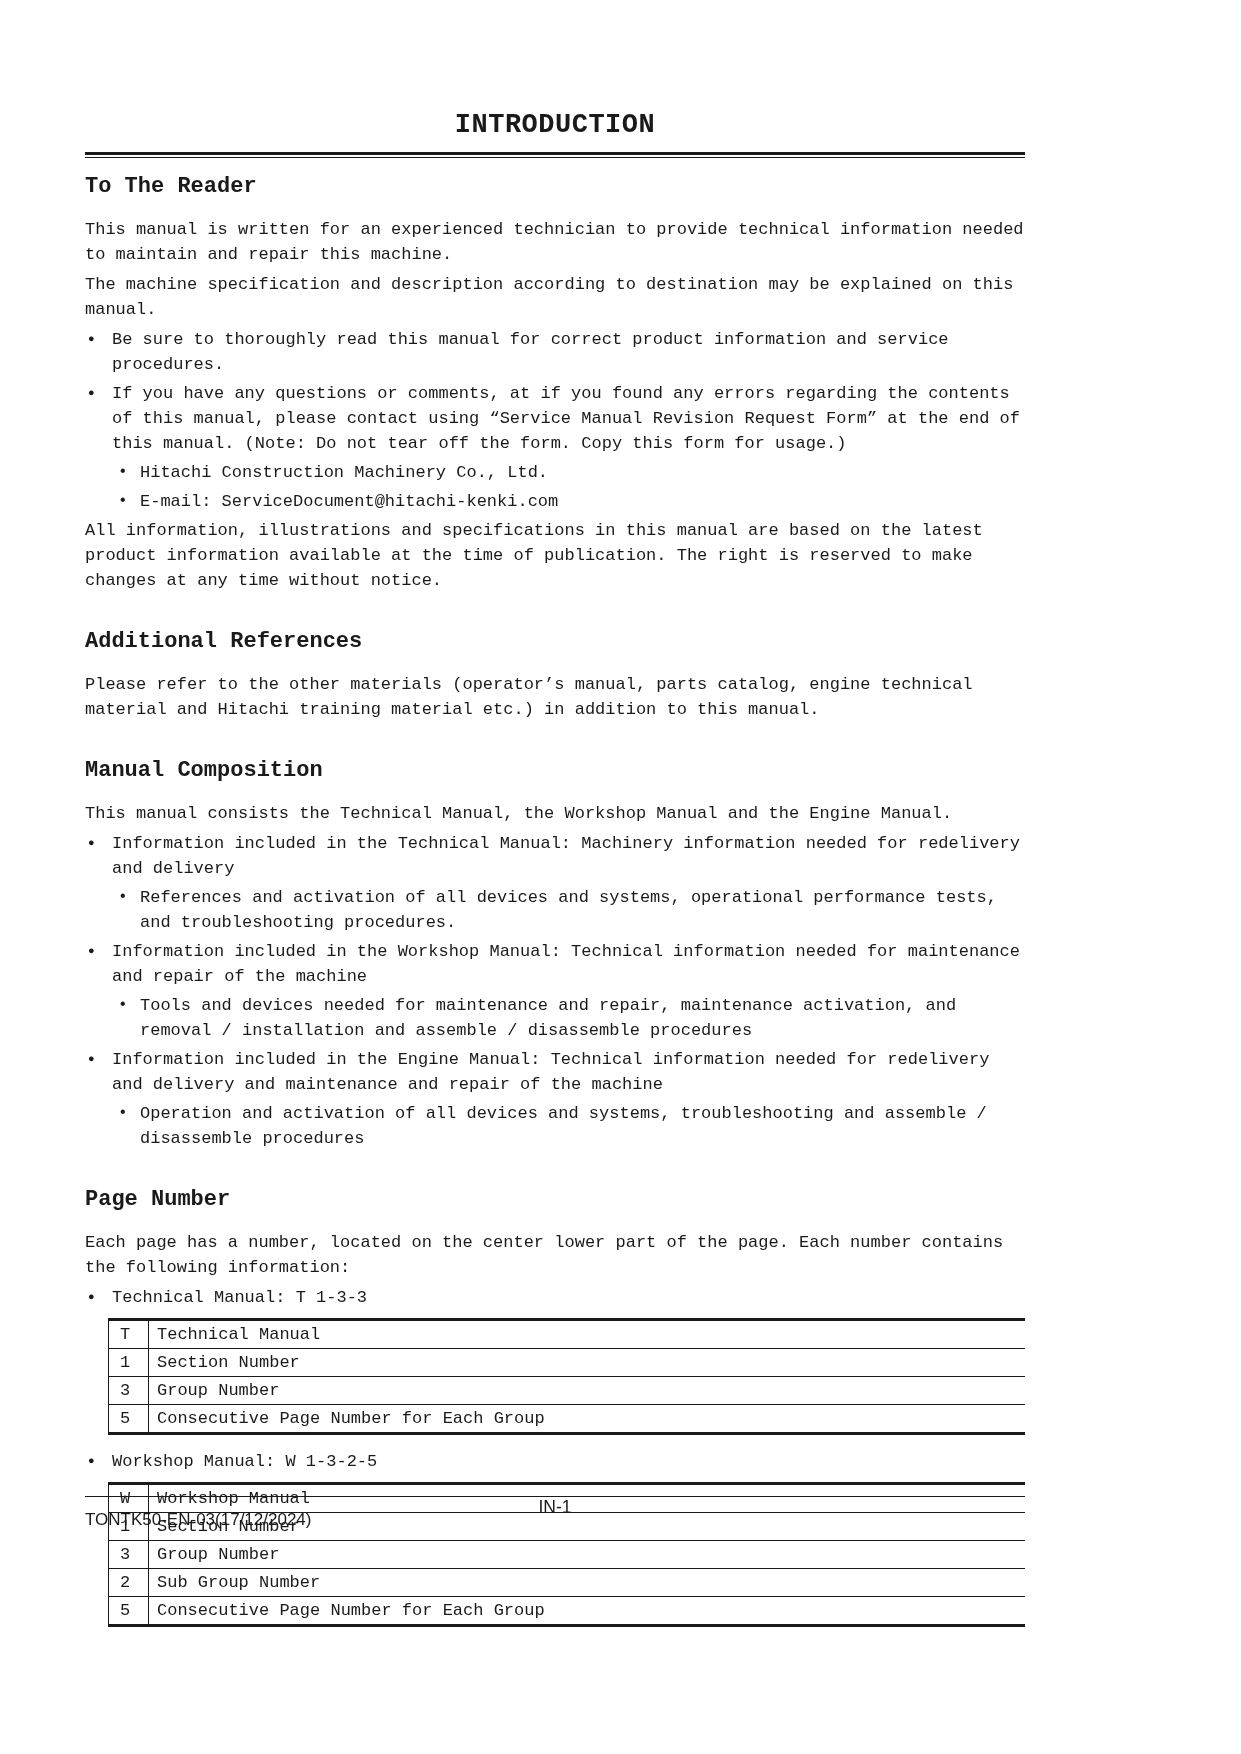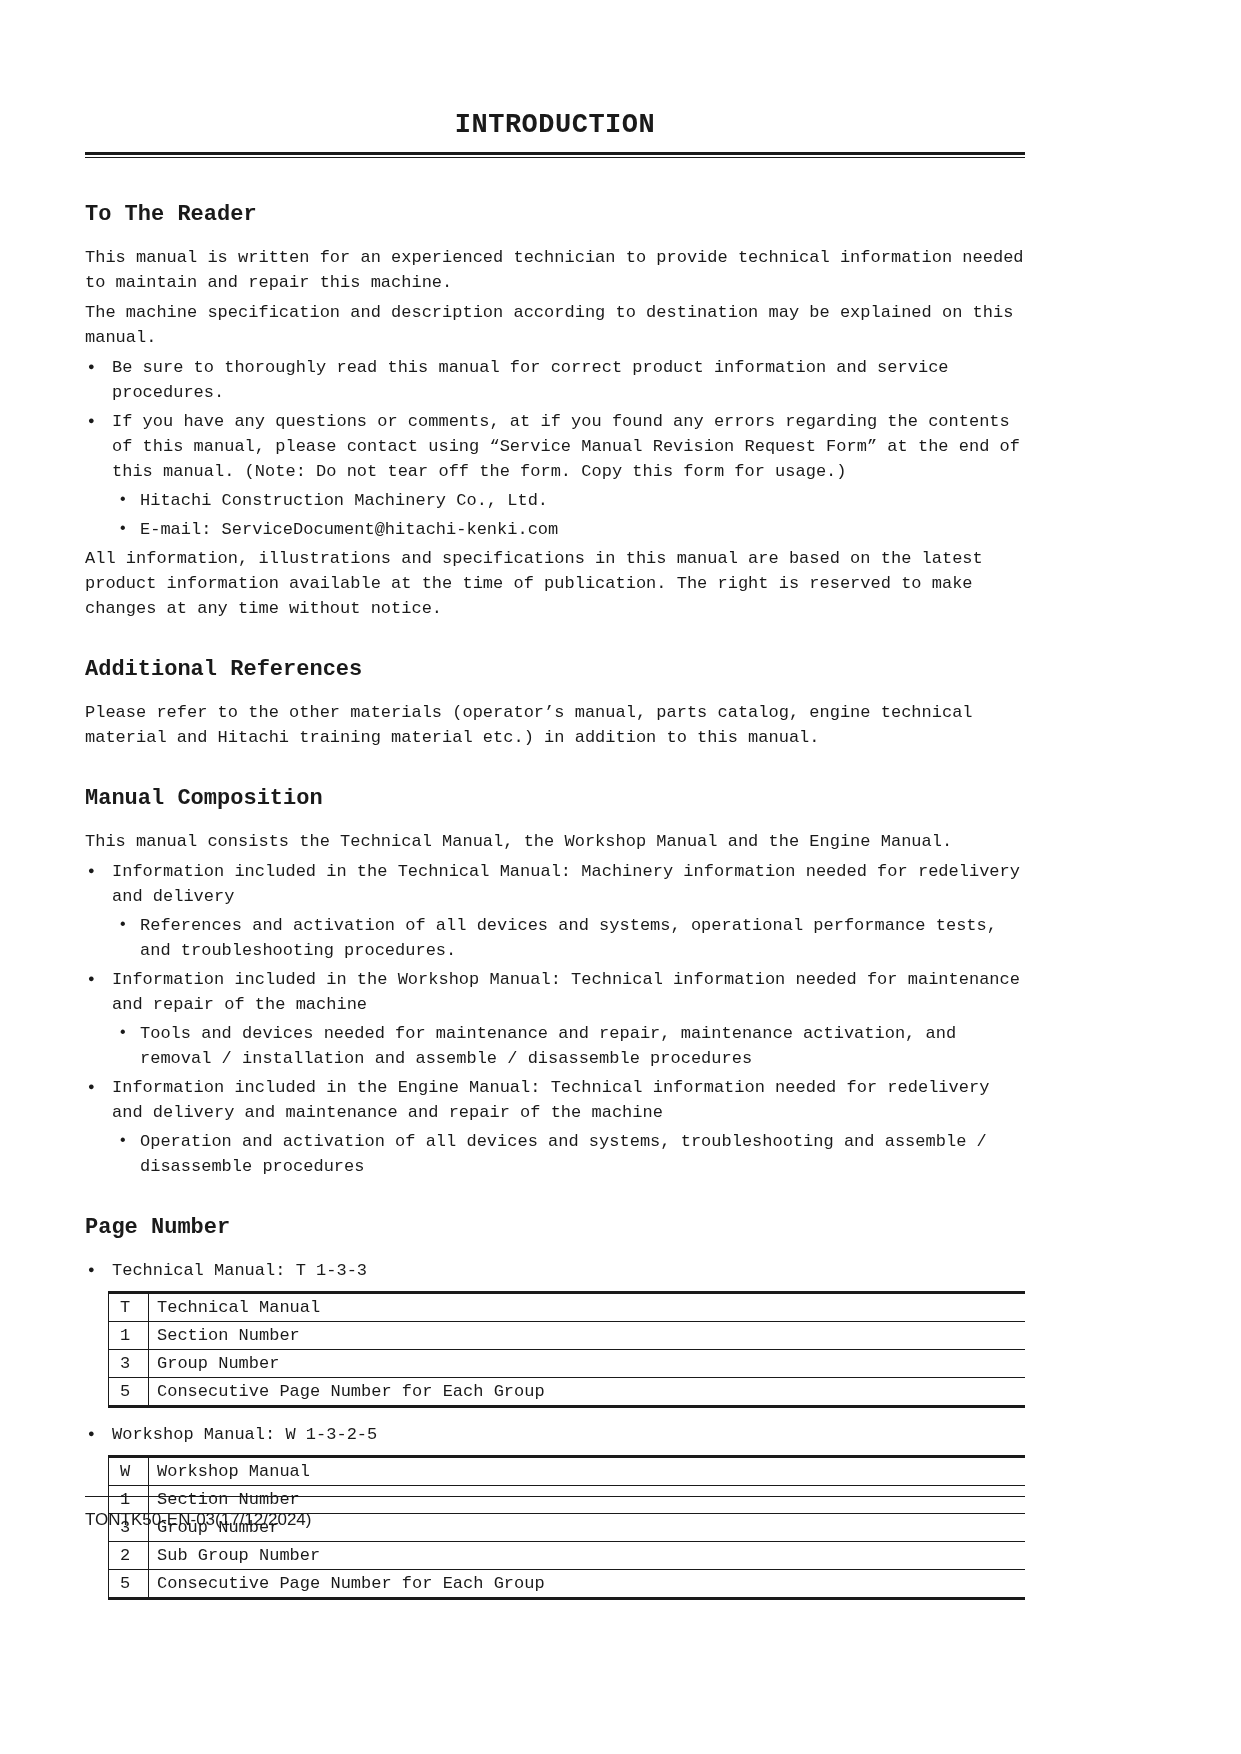--- a/index.html
+++ b/index.html
@@ -30,21 +30,21 @@
     height: 6px;
     border-top: 3px solid #1a1a1a;
     border-bottom: 1px solid #1a1a1a;
     margin-bottom: 0;
   }
   h2.sec {
     font-size: 22px;
     font-weight: bold;
     margin: 36px 0 18px 0;
   }
-  h2.sec.first { margin-top: 44px; }
+  h2.sec.first { margin-top: 16px; }
   p.body {
     font-size: 17px;
     line-height: 25px;
     margin: 0 0 5px 0;
   }
   .bullet {
     display: flex;
     margin: 4px 0;
     font-size: 17px;
     line-height: 25px;
@@ -163,20 +163,21 @@
     <div class="bullet">
       <span class="dot">●</span>
       <div class="btext">Information included in the Engine Manual: Technical information needed for redelivery and delivery and maintenance and repair of the machine</div>
     </div>
     <div class="subbullet">
       <span class="sdot">•</span>
       <div class="btext">Operation and activation of all devices and systems, troubleshooting and assemble / disassemble procedures</div>
     </div>
 
     <h2 class="sec">Page Number</h2>
+    <p class="body">Each page has a number, located on the center lower part of the page. Each number contains the following information:</p>
     <div class="bullet">
       <span class="dot">●</span>
       <div class="btext">Technical Manual: T 1-3-3</div>
     </div>
 
     <table class="pn">
       <tbody>
           <tr>
         <td class="code">T</td>
         <td class="desc">Technical Manual</td>
@@ -223,14 +224,15 @@
         <td class="code">5</td>
         <td class="desc">Consecutive Page Number for Each Group</td>
       </tr>
     </tbody>
       </table>
 
   </div>
 
   <div class="footer">
     <span class="f-left">TONTK50-EN-03(17/12/2024)</span>
+    <div class="f-center">IN-1</div>
   </div>
 </div>
 
 </body></html>

